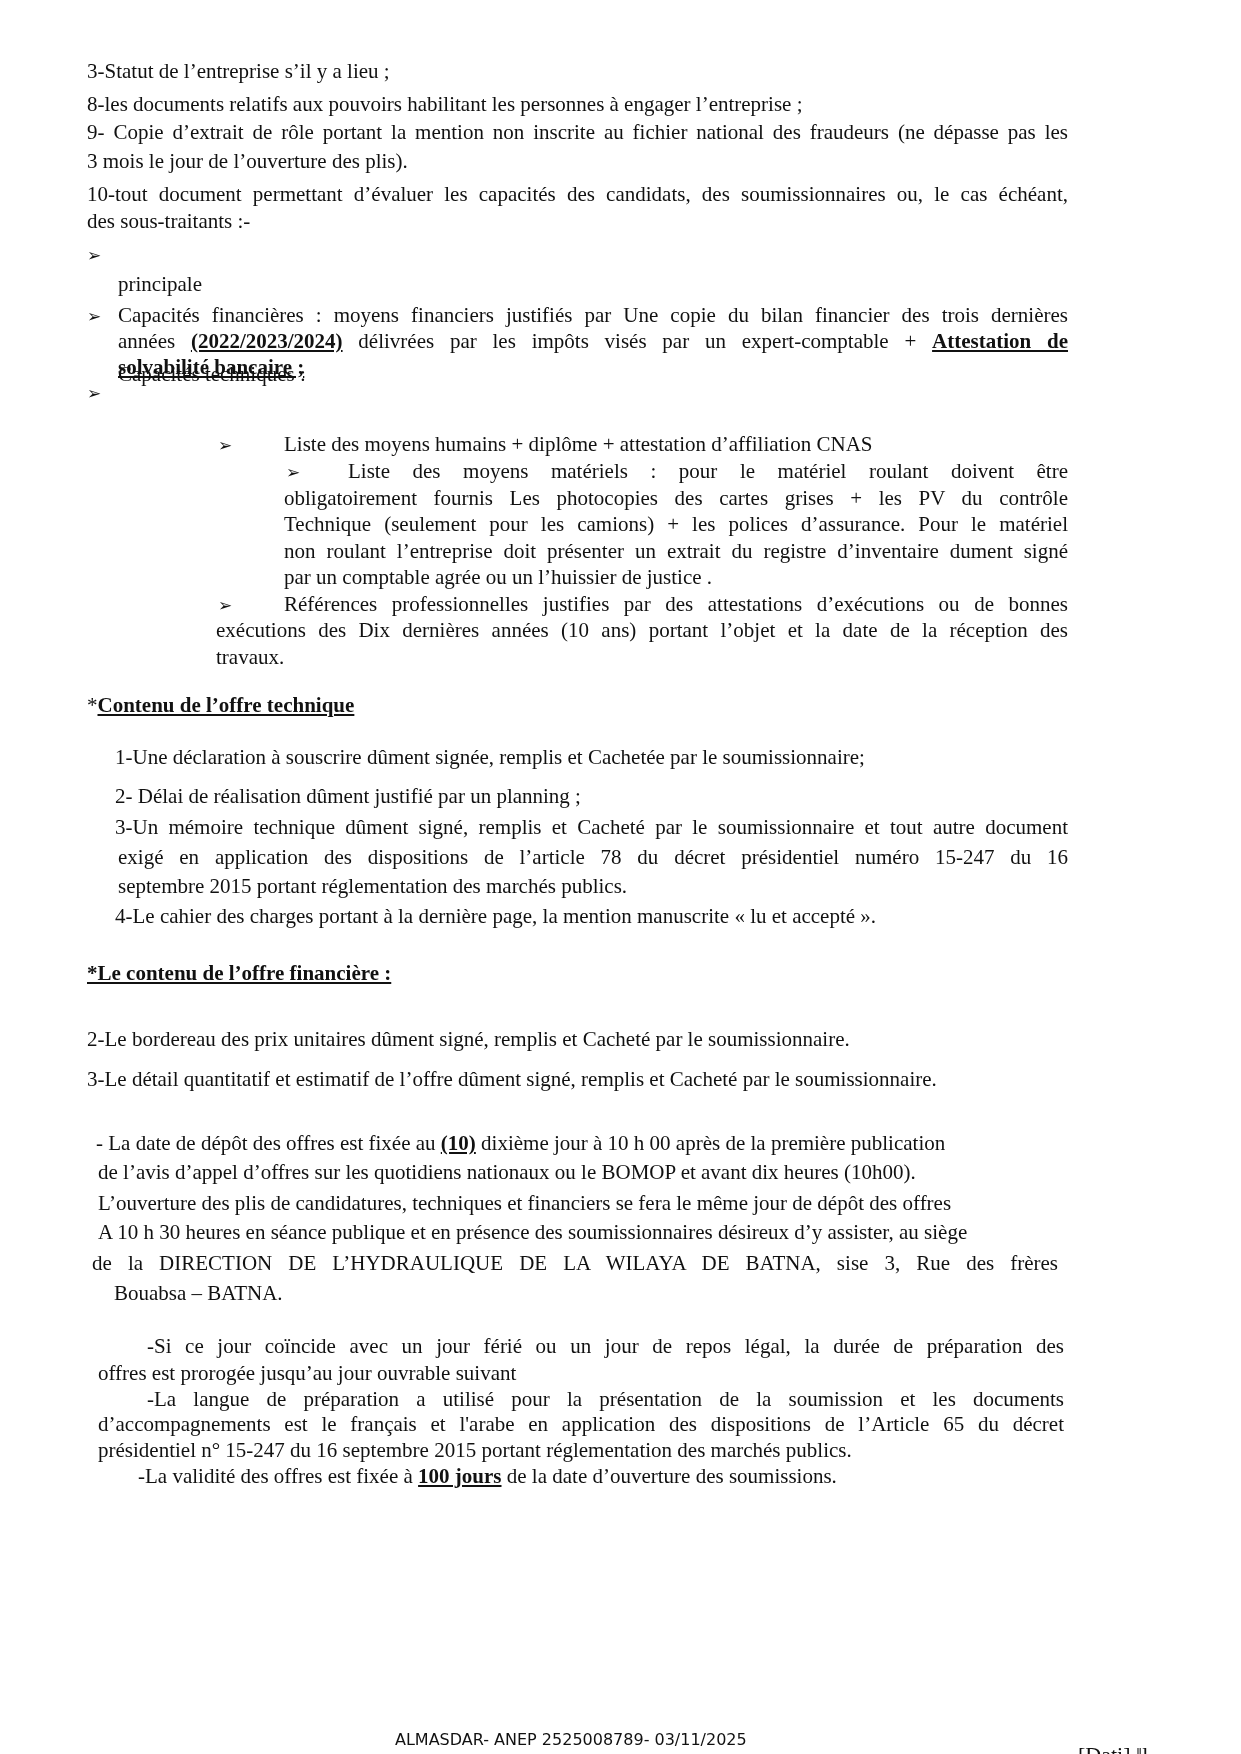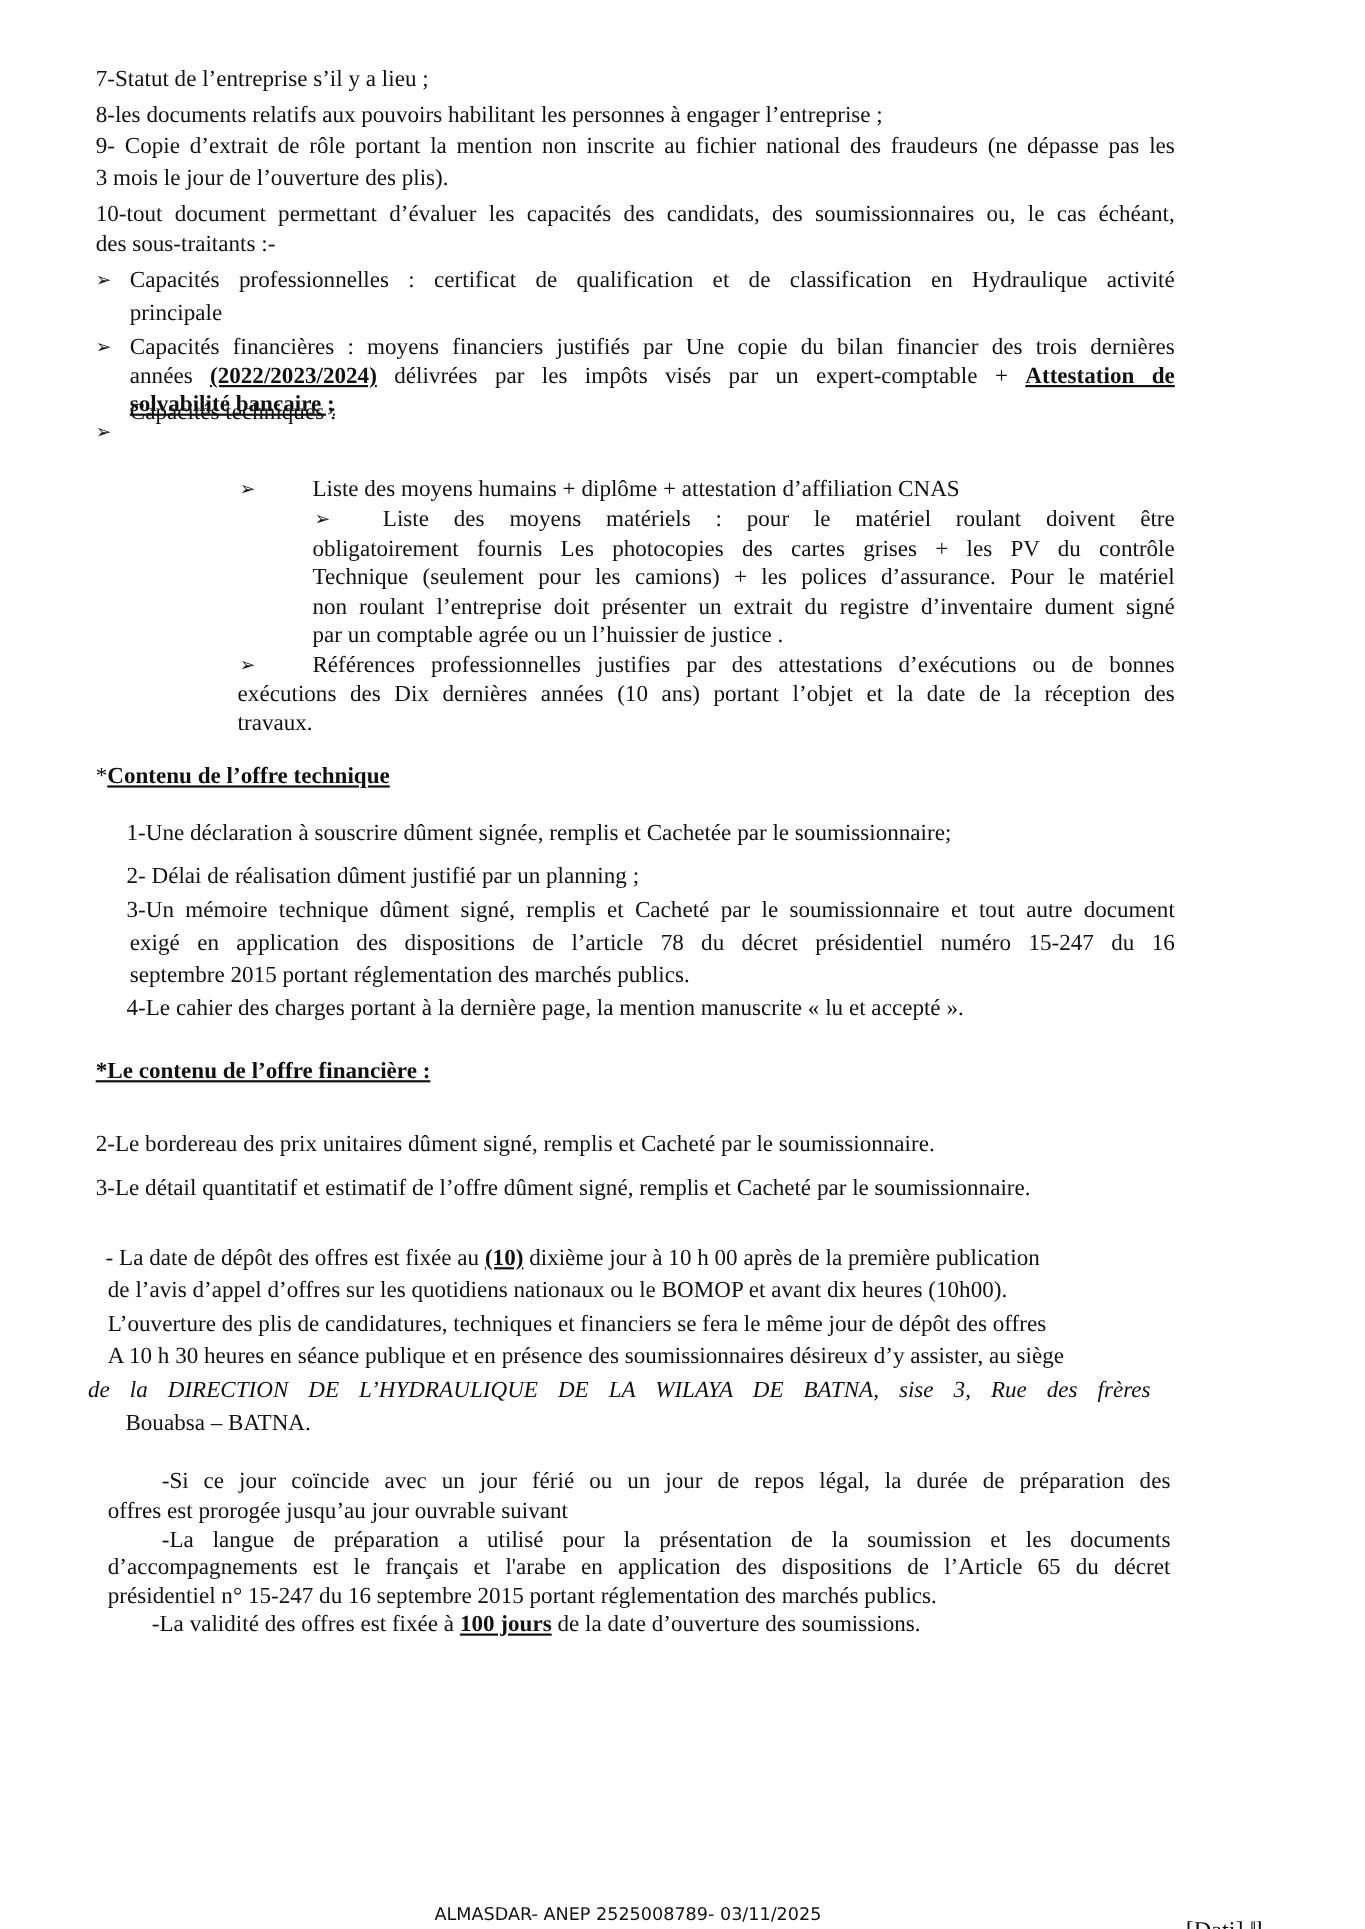--- a/index.html
+++ b/index.html
@@ -15,29 +15,28 @@
   .u { text-decoration: underline; font-weight: bold; }
   .bullet { position: absolute; font-family: "DejaVu Sans", sans-serif; font-size: 17px; line-height: 1; }
   .footer-ref { position: absolute; font-family: "DejaVu Sans", sans-serif; font-size: 16px; white-space: nowrap; }
   .corner { position: absolute; font-family: "Liberation Serif", serif; font-size: 22px; white-space: nowrap; }
 </style>
 </head>
 <body>
 
 <div class="page">
 
-  <div class="ln" style="left:87px;top:61px;">7-Statut de l’entreprise s’il y a lieu ;</div>
+  <div class="ln" style="left:87px;top:61px;">3-Statut de l’entreprise s’il y a lieu ;</div>
   <div class="ln" style="left:87px;top:94px;">8-les documents relatifs aux pouvoirs habilitant les personnes à engager l’entreprise ;</div>
   <div class="ln just" style="left: 87px; top: 122px; width: 981px; white-space: normal; height: 1em; overflow: visible;">9- Copie d’extrait de rôle portant la mention non inscrite au fichier national des fraudeurs (ne dépasse pas les</div>
   <div class="ln" style="left:87px;top:151px;">3 mois le jour de l’ouverture des plis).</div>
   <div class="ln just" style="left: 87px; top: 184px; width: 981px; white-space: normal; height: 1em; overflow: visible;">10-tout document permettant d’évaluer les capacités des candidats, des soumissionnaires ou, le cas échéant,</div>
   <div class="ln" style="left:87px;top:211px;">des sous-traitants :-</div>
 
   <span class="bullet" style="left:87px;top:247px;">➢</span>
-  <div class="ln just" style="left: 118px; top: 244px; width: 950px; white-space: normal; height: 1em; overflow: visible;">Capacités professionnelles : certificat de qualification et de classification en Hydraulique activité</div>
   <div class="ln" style="left:118px;top:274px;">principale</div>
 
   <span class="bullet" style="left:87px;top:308px;">➢</span>
   <div class="ln just" style="left: 118px; top: 305px; width: 950px; white-space: normal; height: 1em; overflow: visible;">Capacités financières : moyens financiers justifiés par Une copie du bilan financier des trois dernières</div>
   <div class="ln just" style="left: 118px; top: 331px; width: 950px; white-space: normal; height: 1em; overflow: visible;"><span>années </span><span class="b">(2022/2023/2024)</span><span> délivrées par les impôts visés par un expert-comptable + </span><span class="b">Attestation de</span></div>
   <div class="ln b" style="left:118px;top:357px;">solvabilité bancaire ;</div>
 
   <span class="bullet" style="left:87px;top:385px;">➢</span>
   <div class="ln" style="left:118px;top:364px;text-align:right;">Capacités techniques :</div>
 
@@ -65,21 +64,21 @@
   <div class="ln" style="left:115px;top:906px;">4-Le cahier des charges portant à la dernière page, la mention manuscrite « lu et accepté ».</div>
 
   <div class="ln u" style="left:87px;top:963px;">*Le contenu de l’offre financière :</div>
   <div class="ln" style="left:87px;top:1029px;">2-Le bordereau des prix unitaires dûment signé, remplis et Cacheté par le soumissionnaire.</div>
   <div class="ln" style="left:87px;top:1069px;">3-Le détail quantitatif et estimatif de l’offre dûment signé, remplis et Cacheté par le soumissionnaire.</div>
 
   <div class="ln" style="left:96px;top:1133px;"><span> - La date de dépôt des offres est fixée au </span><span class="b">(10)</span><span> dixième jour à 10 h 00 après de la première publication</span></div>
   <div class="ln" style="left:98px;top:1162px;">de l’avis d’appel d’offres sur les quotidiens nationaux ou le BOMOP et avant dix heures (10h00).</div>
   <div class="ln" style="left:98px;top:1193px;">L’ouverture des plis de candidatures, techniques et financiers se fera le même jour de dépôt des offres</div>
   <div class="ln" style="left:98px;top:1222px;">A 10 h 30 heures en séance publique et en présence des soumissionnaires désireux d’y assister, au siège</div>
-  <div class="ln just" style="left: 80px; top: 1253px; width: 966px; white-space: normal; height: 1em; overflow: visible; font-style: italic;">de la DIRECTION DE L’HYDRAULIQUE DE LA WILAYA DE BATNA, sise 3, Rue des frères</div>
+  <div class="ln just" style="left: 92px; top: 1253px; width: 966px; white-space: normal; height: 1em; overflow: visible;">de la DIRECTION DE L’HYDRAULIQUE DE LA WILAYA DE BATNA, sise 3, Rue des frères</div>
   <div class="ln" style="left:114px;top:1283px;">Bouabsa – BATNA.</div>
 
   <div class="ln just" style="left: 147px; top: 1336px; width: 917px; white-space: normal; height: 1em; overflow: visible;">-Si ce jour coïncide avec un jour férié ou un jour de repos légal, la durée de préparation des</div>
   <div class="ln" style="left:98px;top:1363px;">offres est prorogée jusqu’au jour ouvrable suivant</div>
   <div class="ln just" style="left: 147px; top: 1389px; width: 917px; white-space: normal; height: 1em; overflow: visible;">-La langue de préparation a utilisé pour la présentation de la soumission et les documents</div>
   <div class="ln just" style="left: 98px; top: 1414px; width: 966px; white-space: normal; height: 1em; overflow: visible;">d’accompagnements est le français et l'arabe en application des dispositions de l’Article 65 du décret</div>
   <div class="ln" style="left:98px;top:1440px;">présidentiel n° 15-247 du 16 septembre 2015 portant réglementation des marchés publics.</div>
   <div class="ln" style="left:138px;top:1466px;"><span>-La validité des offres est fixée à </span><span class="b">100 jours</span><span> de la date d’ouverture des soumissions.</span></div>
 
   <div class="footer-ref" style="left:395px;top:1730px;">ALMASDAR- ANEP 2525008789- 03/11/2025</div>

